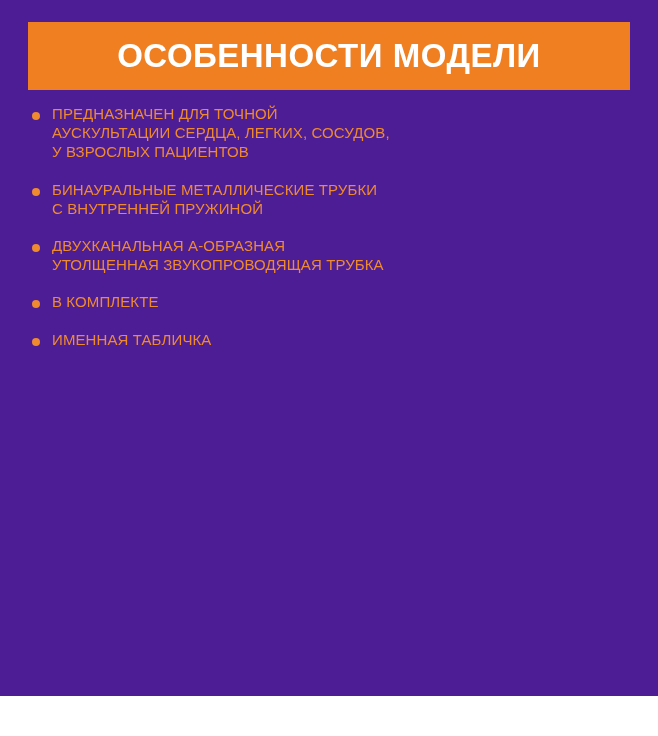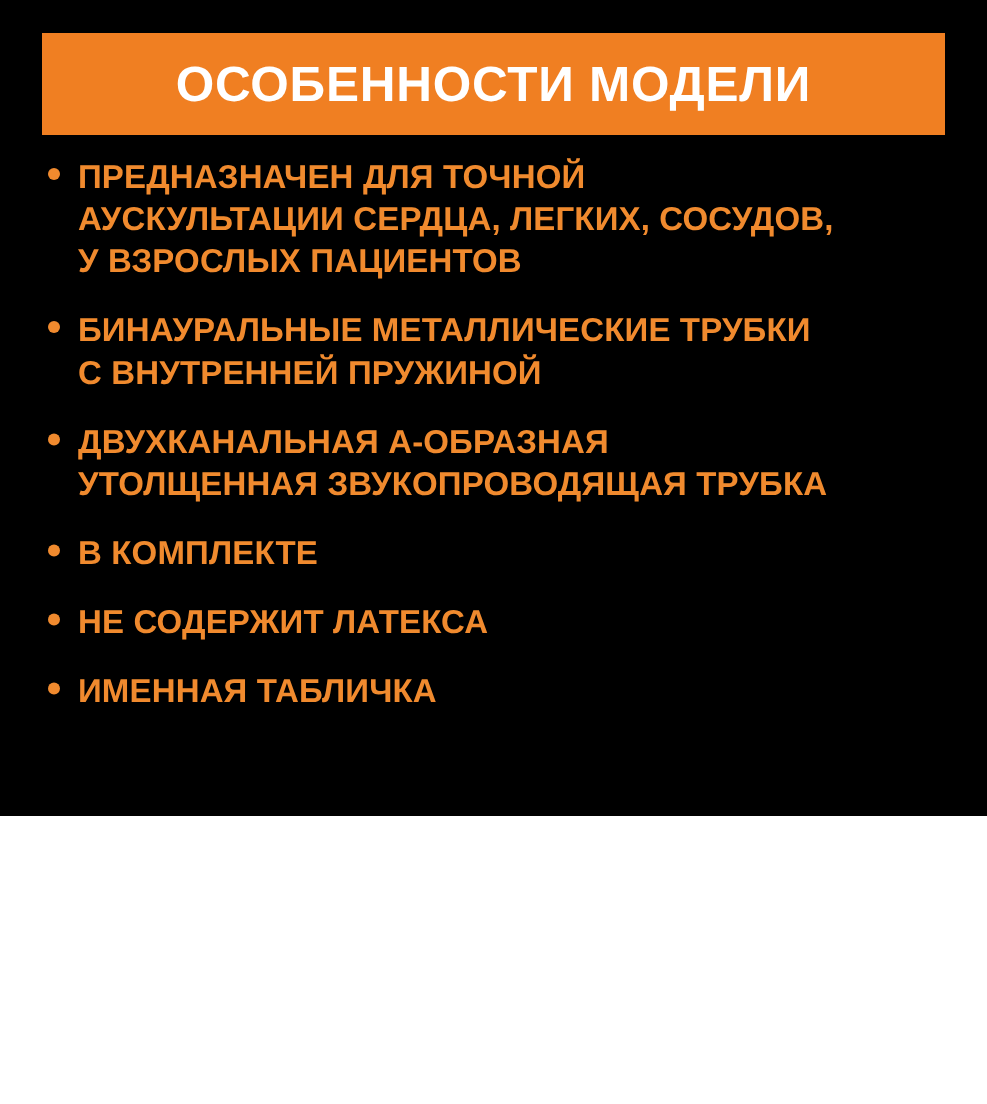--- a/index.html
+++ b/index.html
@@ -9,22 +9,22 @@
   body {
     width: 658px;
     height: 736px;
     background: #ffffff;
     font-family: "Liberation Sans", sans-serif;
     overflow: hidden;
   }
   .page {
     position: relative;
     width: 658px;
-    height: 544px;
-    background: #000000;
+    height: 696px;
+    background: #4c1d95;
     box-sizing: border-box;
     padding: 0;
   }
   .title-banner {
     position: absolute;
     left: 28px;
     top: 22px;
     width: 602px;
     height: 68px;
     background: #f07f22;
@@ -48,22 +48,22 @@
     width: 606px;
     list-style: none;
     margin: 0;
     padding: 0;
   }
   .feature-item {
     position: relative;
     padding-left: 24px;
     margin-bottom: 18px;
     color: #f08a2e;
-    font-size: 22px;
-    font-weight: bold;
+    font-size: 15px;
+    font-weight: normal;
     line-height: 1.28;
     text-transform: uppercase;
     letter-spacing: 0.1px;
   }
   .bullet-dot {
     position: absolute;
     left: 4px;
     top: 8px;
     width: 8px;
     height: 8px;
@@ -105,24 +105,20 @@
       <span class="bullet-dot"></span>
       <span class="feature-line">ДВУХКАНАЛЬНАЯ A-ОБРАЗНАЯ</span>
       <span class="feature-line">УТОЛЩЕННАЯ ЗВУКОПРОВОДЯЩАЯ ТРУБКА</span>
     </li>
 
     <li class="feature-item">
       <span class="bullet-dot"></span>
       <span class="feature-line">В КОМПЛЕКТЕ</span>
     </li>
 
-    <li class="feature-item">
-      <span class="bullet-dot"></span>
-      <span class="feature-line">НЕ СОДЕРЖИТ ЛАТЕКСА</span>
-    </li>
 
     <li class="feature-item">
       <span class="bullet-dot"></span>
       <span class="feature-line">ИМЕННАЯ ТАБЛИЧКА</span>
     </li>
 
   </ul>
 
 </div>
 

